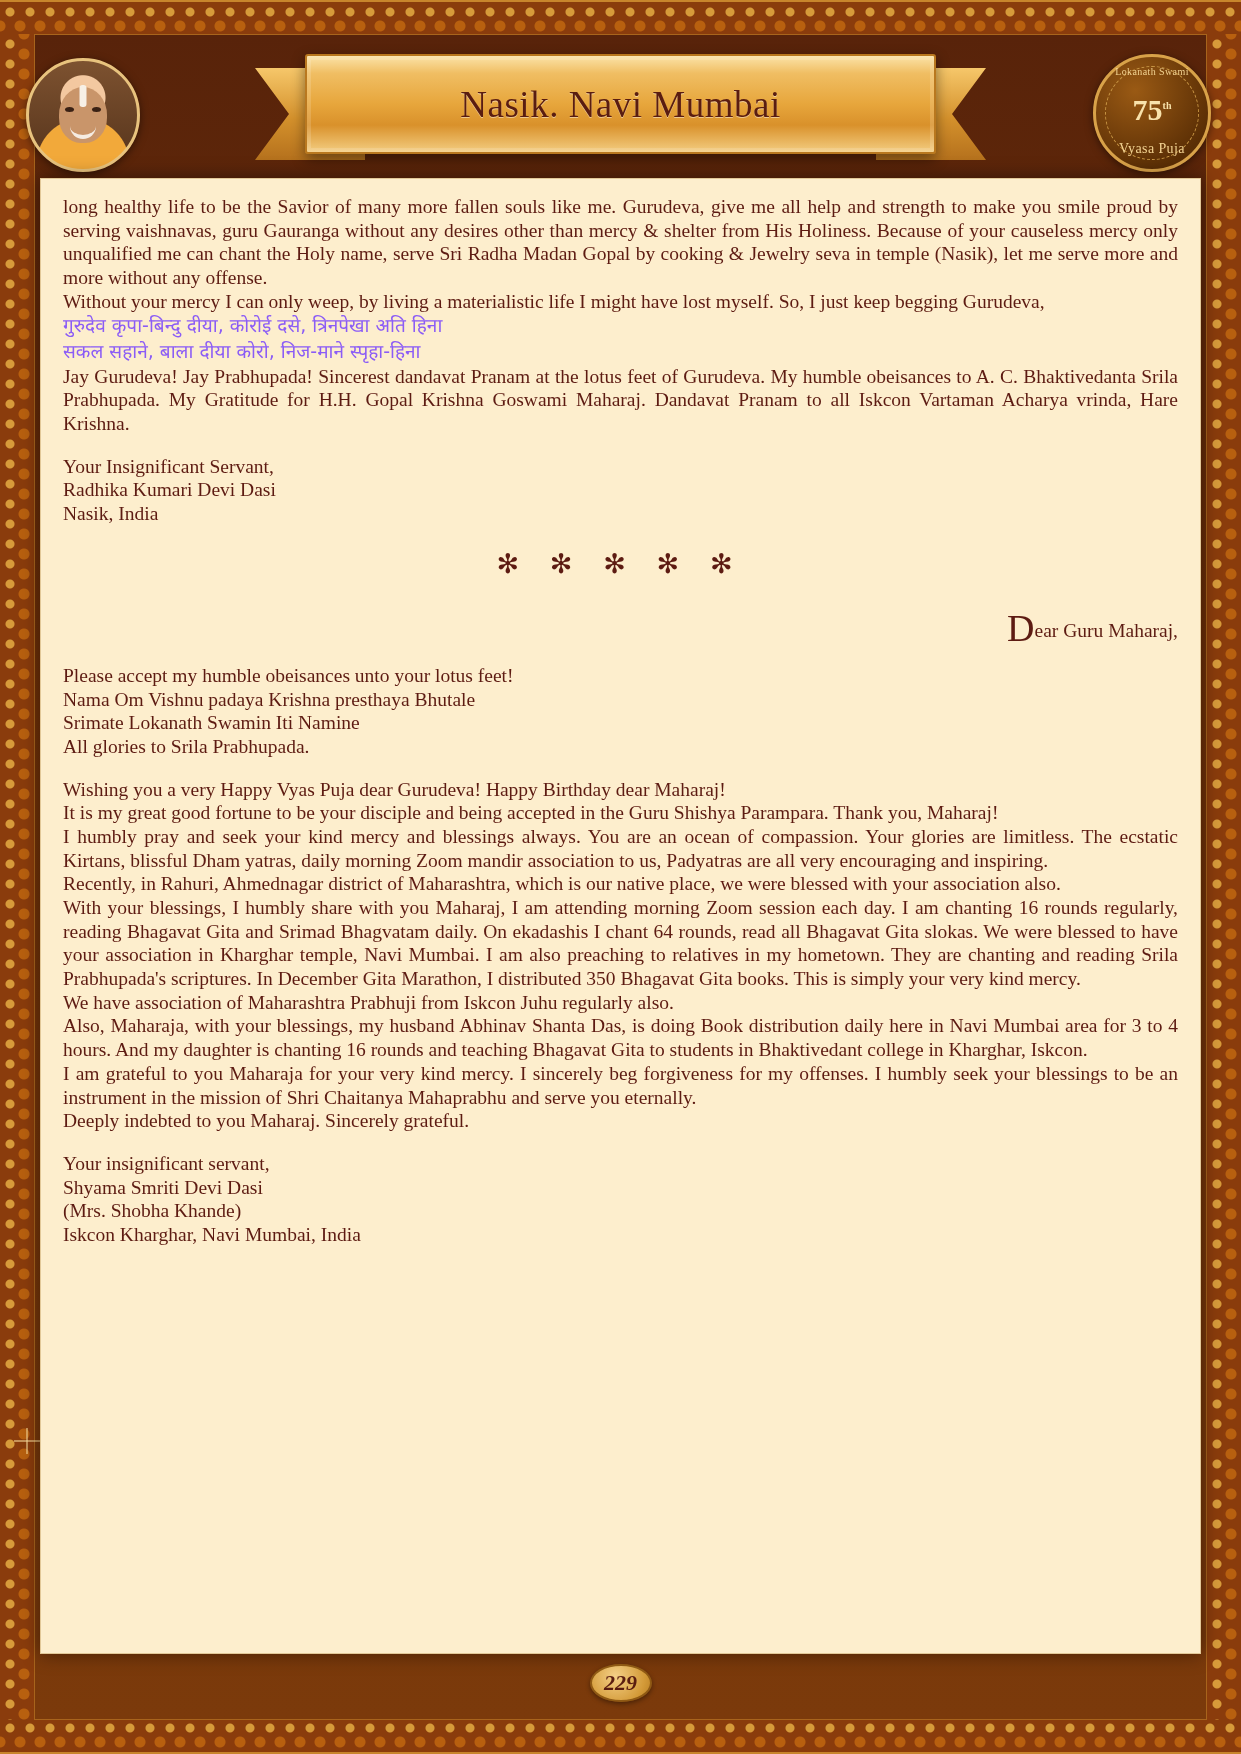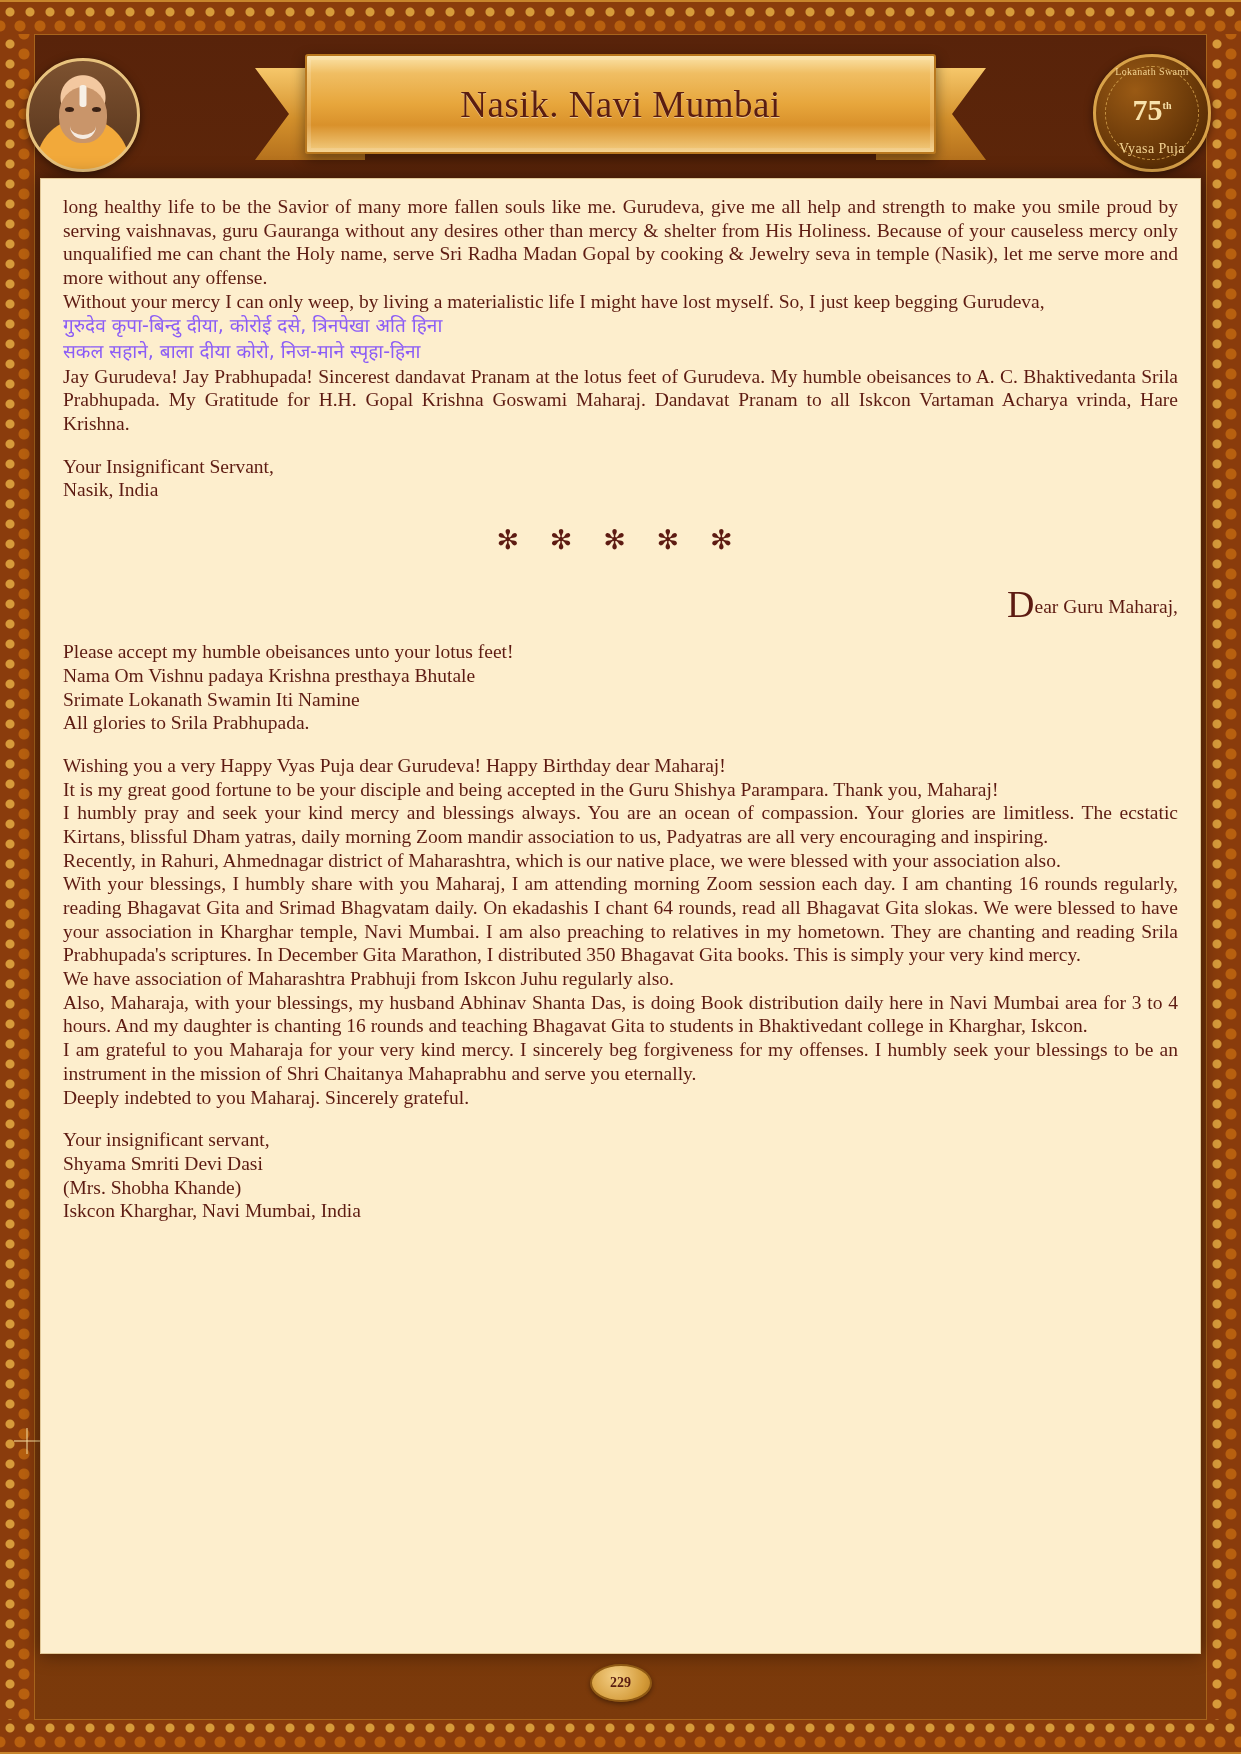--- a/index.html
+++ b/index.html
@@ -250,26 +250,27 @@
     display: flex;
     align-items: center;
     justify-content: center;
   }
   .page-num {
     width: 58px; height: 34px;
     border-radius: 50%;
     background: radial-gradient(circle at 40% 30%, #f4cf86, #d39a38 70%, #b87d23);
     border: 2px solid #8f5a14;
     color: #5a1d10;
-    font-size: 14px;
+    font-size: 22px;
     font-weight: bold;
     display: flex;
     align-items: center;
     justify-content: center;
     box-shadow: 0 2px 5px rgba(0,0,0,0.4);
+    font-style: italic;
   }
   .sparkle {
     position: absolute;
     left: 14px;
     bottom: 300px;
     width: 26px; height: 26px;
     background:
       linear-gradient(to right, transparent 45%, rgba(255,226,160,.85) 50%, transparent 55%),
       linear-gradient(to bottom, transparent 45%, rgba(255,226,160,.85) 50%, transparent 55%);
   }
@@ -316,20 +317,21 @@
       <p class="blk">Without your mercy I can only weep, by living a materialistic life I might have lost myself. So, I just keep begging Gurudeva,</p>
 
       <p class="devanagari">गुरुदेव कृपा-बिन्दु दीया, कोरोई दसे, त्रिनपेखा अति हिना</p>
       <p class="devanagari">सकल सहाने, बाला दीया कोरो, निज-माने स्पृहा-हिना</p>
 
       <p class="blk">Jay Gurudeva! Jay Prabhupada! Sincerest dandavat Pranam at the lotus feet of Gurudeva. My humble obeisances to A. C. Bhaktivedanta Srila Prabhupada. My Gratitude for H.H. Gopal Krishna Goswami Maharaj. Dandavat Pranam to all Iskcon Vartaman Acharya vrinda, Hare Krishna.</p>
 
       <div class="gap"></div>
 
       <p class="blk left">Your Insignificant Servant,</p>
+      <p class="blk left">Radhika Kumari Devi Dasi</p>
       <p class="blk left">Nasik, India</p>
 
       <div class="stars">✻ ✻ ✻ ✻ ✻</div>
 
       <p class="dropcap-line"><span class="dropcap">D</span><span>ear Guru Maharaj,</span></p>
 
       <div class="gap"></div>
 
       <p class="blk left">Please accept my humble obeisances unto your lotus feet!</p>
       <p class="blk left">Nama Om Vishnu padaya Krishna presthaya Bhutale</p>

